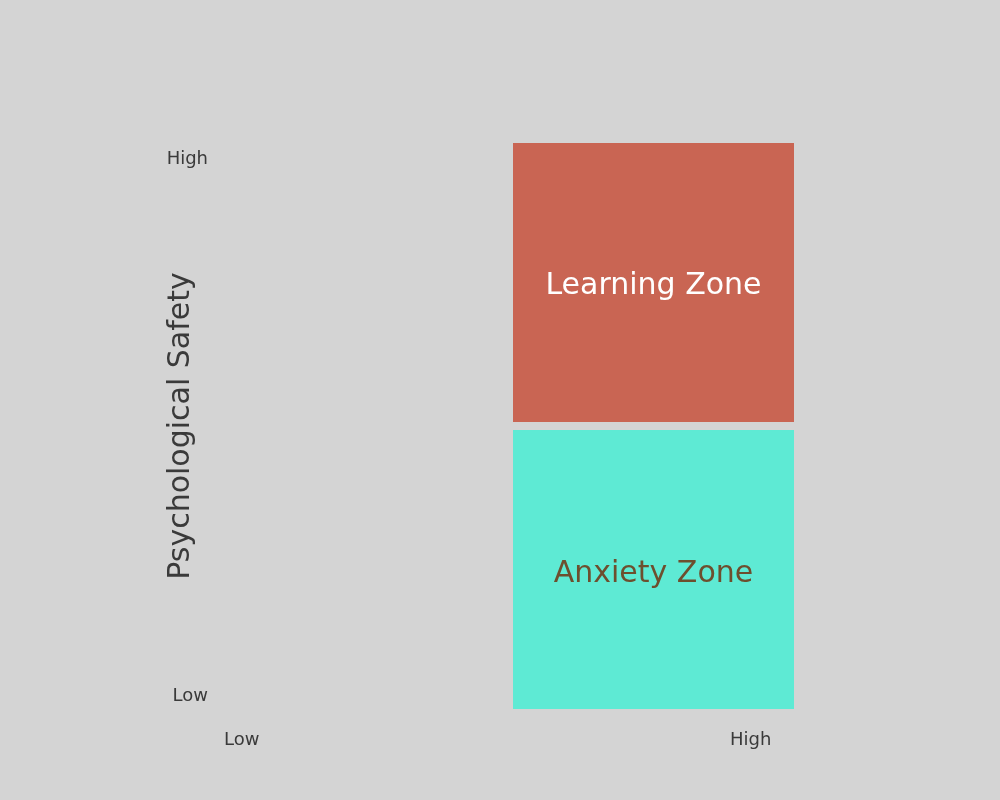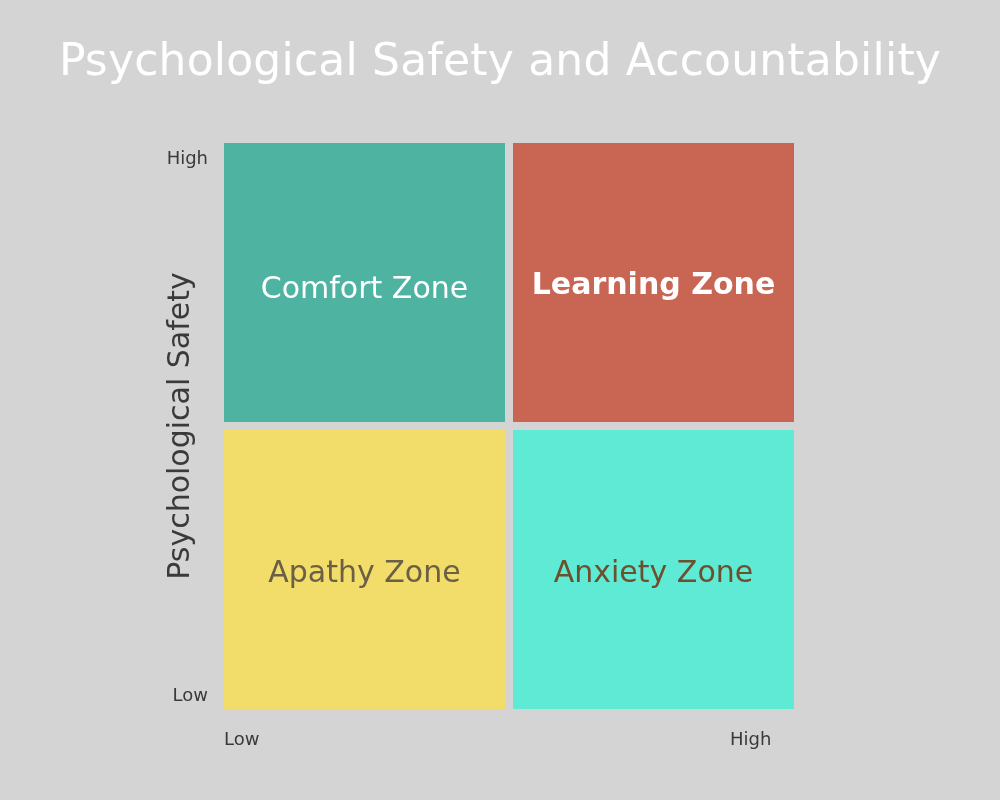--- a/index.html
+++ b/index.html
@@ -125,35 +125,28 @@
     font-size: 30px;
     line-height: 36px;
     white-space: nowrap;
   }
 </style>
 </head>
 <body style="background-color: rgb(212, 212, 212);">
 
 <div id="stage">
 
-  <div id="chart-title" style="color: rgb(255, 255, 255);">Psychological Safety and Accountability</div>
 
   <div id="matrix">
 
-    <div class="quadrant quad-tl" style="background-color: rgb(79, 179, 162);">
-      <div class="quad-label" style="color: rgb(255, 255, 255);">Comfort Zone</div>
+
+    <div class="quadrant quad-tr" style="background-color: rgb(201, 101, 83);">
+      <div class="quad-label" style="color: rgb(255, 255, 255);">Learning Zone</div>
     </div>
 
-    <div class="quadrant quad-tr" style="background-color: rgb(201, 101, 83);">
-      <div class="quad-label" style="color: rgb(255, 255, 255); font-weight: bold;">Learning Zone</div>
-    </div>
-
-    <div class="quadrant quad-bl" style="background-color: rgb(242, 221, 106);">
-      <div class="quad-label" style="color: rgb(107, 96, 69);">Apathy Zone</div>
-    </div>
 
     <div class="quadrant quad-br" style="background-color: #5eead4;">
       <div class="quad-label" style="color: rgb(109, 79, 46);">Anxiety Zone</div>
     </div>
 
   </div>
 
   <div class="axis-tick" id="y-tick-high" style="color: rgb(58, 58, 58);">High</div>
 
   <div class="axis-tick" id="y-tick-low" style="color: rgb(58, 58, 58);">Low</div>

